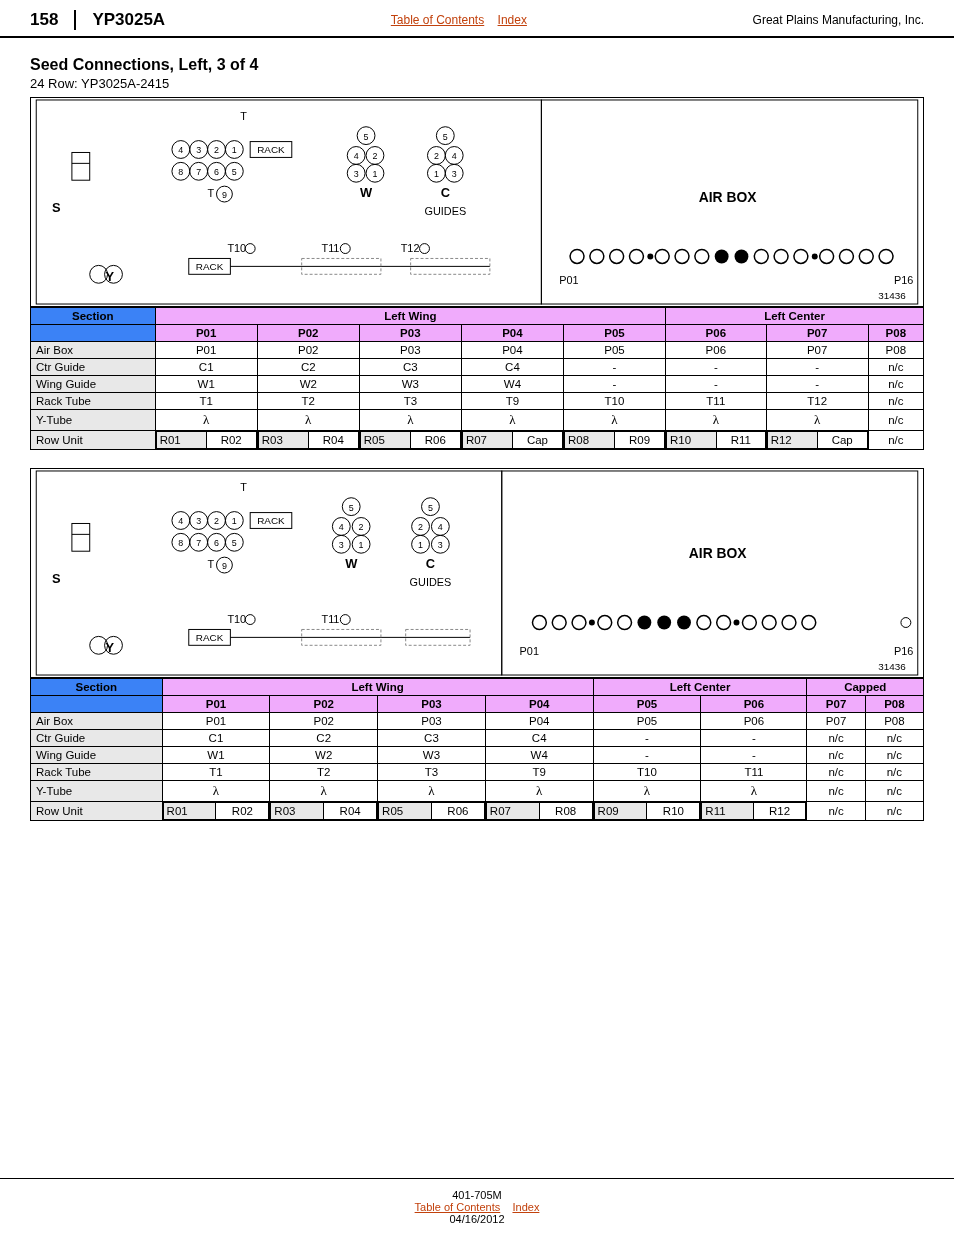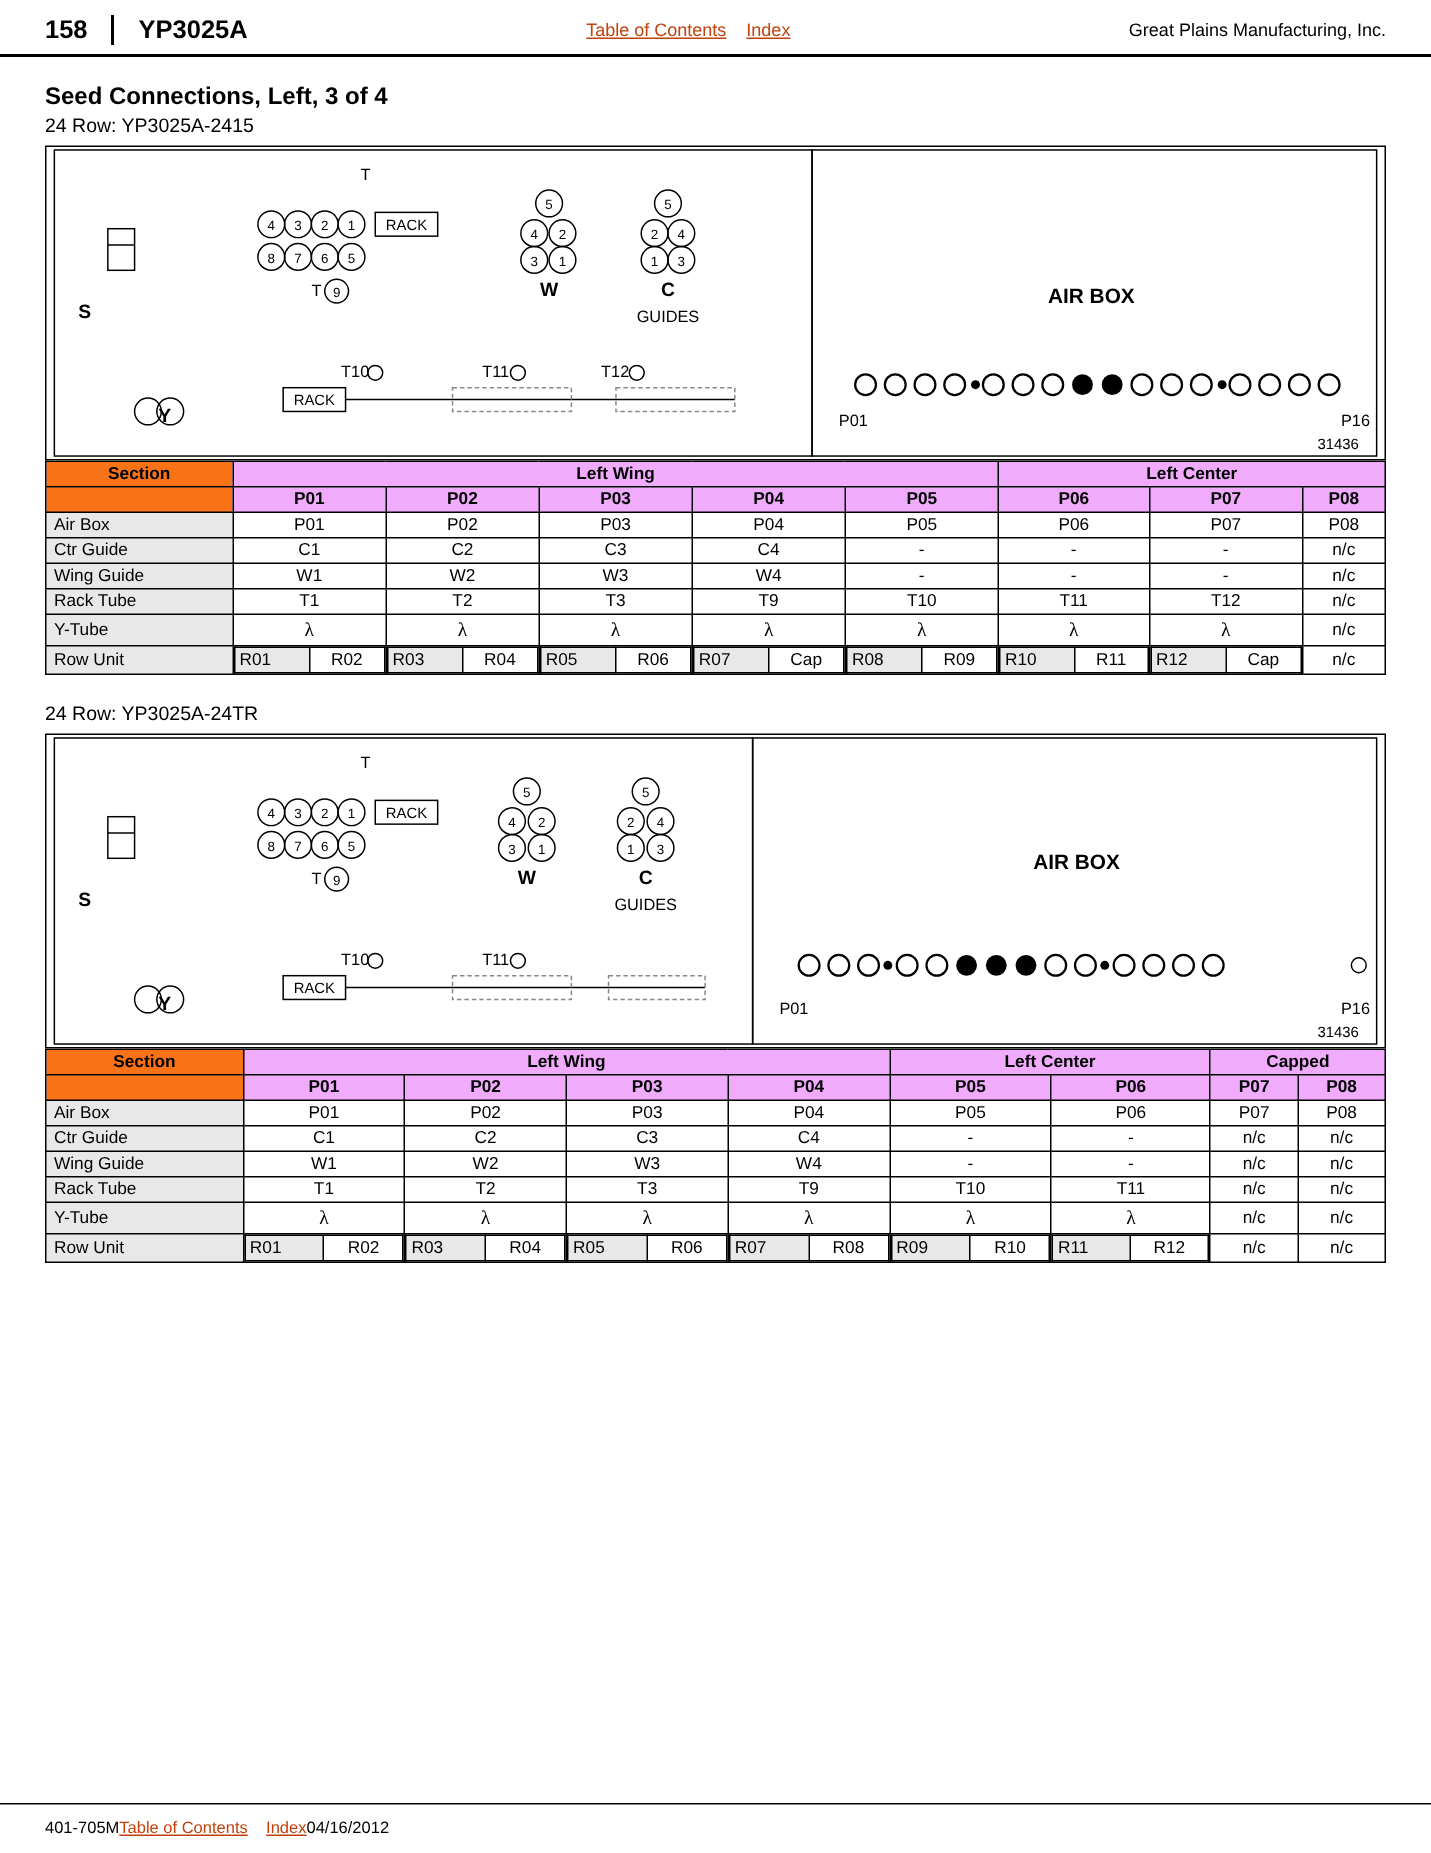--- a/index.html
+++ b/index.html
@@ -96,35 +96,36 @@
     .data-table th {
       background: #f0abfc;
       font-weight: bold;
     }
     .data-table td:first-child {
       text-align: left;
       font-weight: normal;
       background: #e8e8e8;
     }
     .data-table th:first-child {
-      background: #f97316;
+      background: #3b82f6;
     }
 
     
     .page-footer {
       display: flex;
       justify-content: flex-start;
       align-items: center;
       padding: 10px 30px;
       border-top: 1px solid #000;
       margin-top: auto;
       position: absolute;
       bottom: 0;
       left: 0;
       right: 0;
+      flex-direction: column;
     }
     .page-footer-left, .page-footer-right {
       font-size: 11px;
     }
     .page-footer-center {
       font-size: 11px;
     }
 
     .lambda {
       font-family: serif;
@@ -416,21 +417,20 @@
                   <td style="padding:2px 3px;">Cap</td>
                 </tr>
           </tbody>
             </table>
         </td>
         <td>n/c</td>
       </tr>
     </tbody>
   </table>
 
-  <div class="sub-title">24 Row: YP3025A-24TR</div>
   <div class="diagram-box">
     <svg class="diagram-svg" viewBox="0 0 894 210" xmlns="http://www.w3.org/2000/svg">
 
       <rect x="2" y="2" width="470" height="206" fill="none" stroke="#000" stroke-width="1"></rect>
 
       <rect x="472" y="2" width="420" height="206" fill="none" stroke="#000" stroke-width="1"></rect>
 
       <text x="18" y="115" font-size="13" font-weight="bold">S</text>
 
       <text x="208" y="22" font-size="11">T</text>

